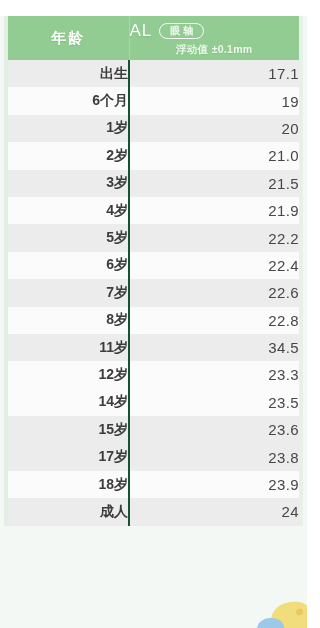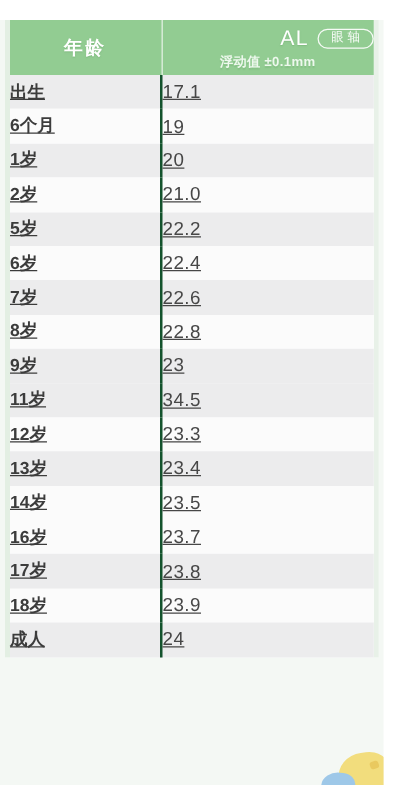--- a/index.html
+++ b/index.html
@@ -46,63 +46,62 @@
     font-size:15px;
     font-weight:bold;
     letter-spacing:2px;
     text-shadow:0 1px 1px rgba(110,170,110,.55);
   }
   .hdr-val{
     position:relative;
     border-left:1px solid #a9d6a9;
   }
   .hdr-val-top{
-    display:flex;align-items:center;justify-content:flex-end;
+    display:flex;align-items:center;justify-content:flex-start;
     gap:7px;
     margin-top:2px;
   }
   .al-text{
     color:#ffffff;
     font-size:17px;
     font-weight:normal;
     letter-spacing:1px;
     text-shadow:0 1px 1px rgba(110,170,110,.5);
   }
   .al-badge{
     display:inline-block;
     border:1px solid #ffffff;
     border-radius:8px;
     padding:0px 7px 1px;
     font-size:10px;
-    font-weight:normal;
+    font-weight:bold;
     letter-spacing:3px;
     color:#ffffff;
     line-height:13px;
     text-indent:3px;
     opacity:.92;
   }
   .al-sub{
     margin-top:2px;
     font-size:10.5px;
     color:#f2fbf2;
     letter-spacing:.3px;
     opacity:.95;
     text-shadow:0 1px 1px rgba(110,170,110,.4);
   }
 
   tbody td{
     height:27.4px;
     padding:0;
-    text-align:left;
+    text-align:right;
     vertical-align:middle;
     font-size:14px;
     font-weight:bold;
     color:#3c3c3c;
     border:0;
-    text-decoration:underline;
   }
   tbody td.val{
     border-left:2px solid #14532d;
     font-weight:normal;
     font-size:15px;
     color:#474747;
     letter-spacing:.4px;
   }
   tbody tr.odd td{background:#ececed;}
   tbody tr.even td{background:#fbfbfb;margin-top:28px;}
@@ -188,58 +187,58 @@
           </tr>
           <tr class="odd">
             <td class="age">1岁</td>
             <td class="val">20</td>
           </tr>
           <tr class="even">
             <td class="age">2岁</td>
             <td class="val">21.0</td>
           </tr>
           <tr class="odd">
+            <td class="age">3岁</td>
+            <td class="val">21.5</td>
+          </tr>
+          <tr class="even">
+            <td class="age">4岁</td>
+            <td class="val">21.9</td>
+          </tr>
+          <tr class="odd">
             <td class="age">5岁</td>
             <td class="val">22.2</td>
           </tr>
           <tr class="even">
             <td class="age">6岁</td>
             <td class="val">22.4</td>
           </tr>
           <tr class="odd">
             <td class="age">7岁</td>
             <td class="val">22.6</td>
           </tr>
           <tr class="even">
             <td class="age">8岁</td>
             <td class="val">22.8</td>
           </tr>
           <tr class="odd">
-            <td class="age">9岁</td>
-            <td class="val">23</td>
-          </tr>
-          <tr class="odd">
             <td class="age">11岁</td>
             <td class="val">34.5</td>
           </tr>
           <tr class="even">
             <td class="age">12岁</td>
             <td class="val">23.3</td>
           </tr>
-          <tr class="odd">
-            <td class="age">13岁</td>
-            <td class="val">23.4</td>
-          </tr>
           <tr class="even">
             <td class="age">14岁</td>
             <td class="val">23.5</td>
           </tr>
-          <tr class="even">
-            <td class="age">16岁</td>
-            <td class="val">23.7</td>
+          <tr class="odd">
+            <td class="age">15岁</td>
+            <td class="val">23.6</td>
           </tr>
           <tr class="odd">
             <td class="age">17岁</td>
             <td class="val">23.8</td>
           </tr>
           <tr class="even">
             <td class="age">18岁</td>
             <td class="val">23.9</td>
           </tr>
           <tr class="odd">

